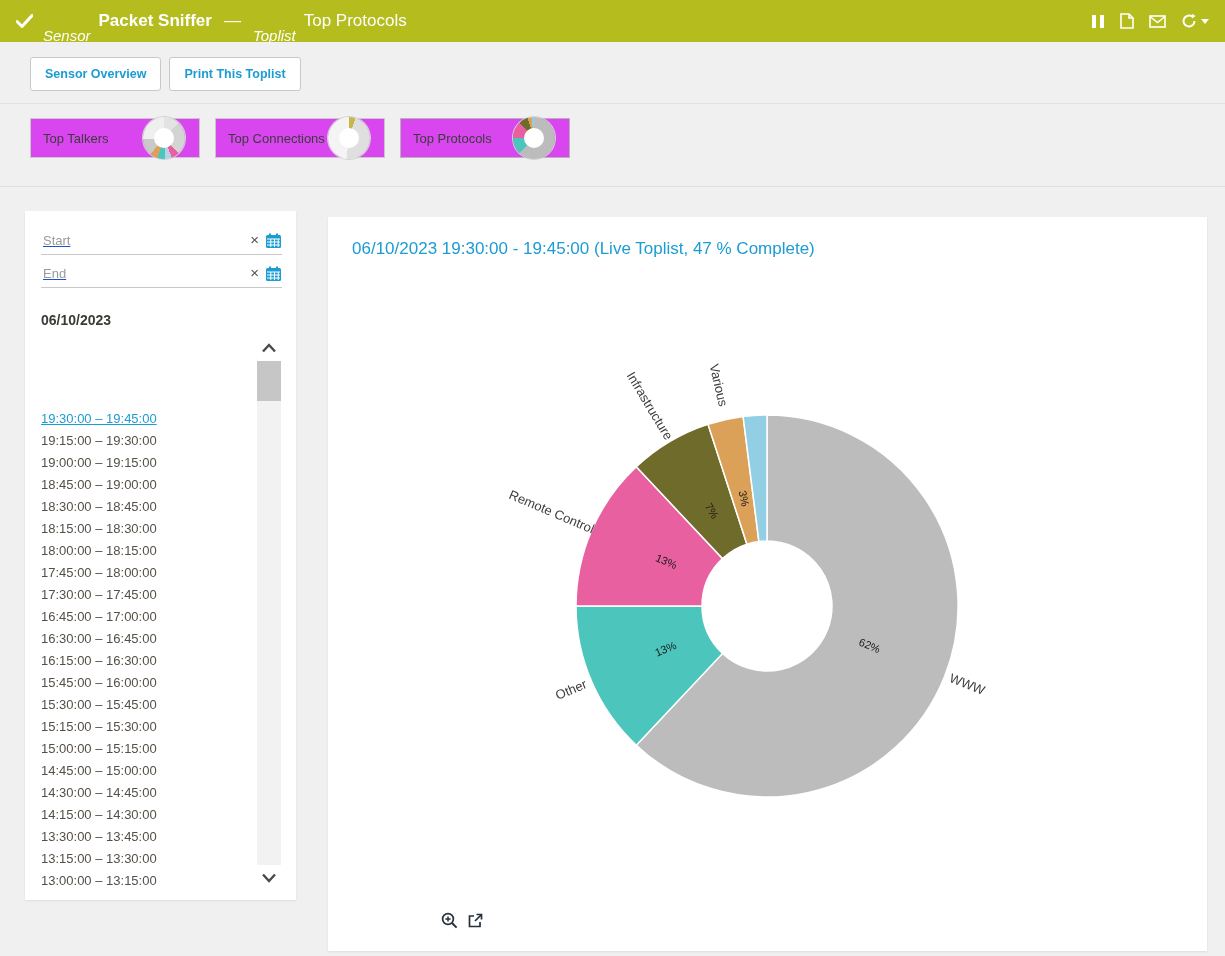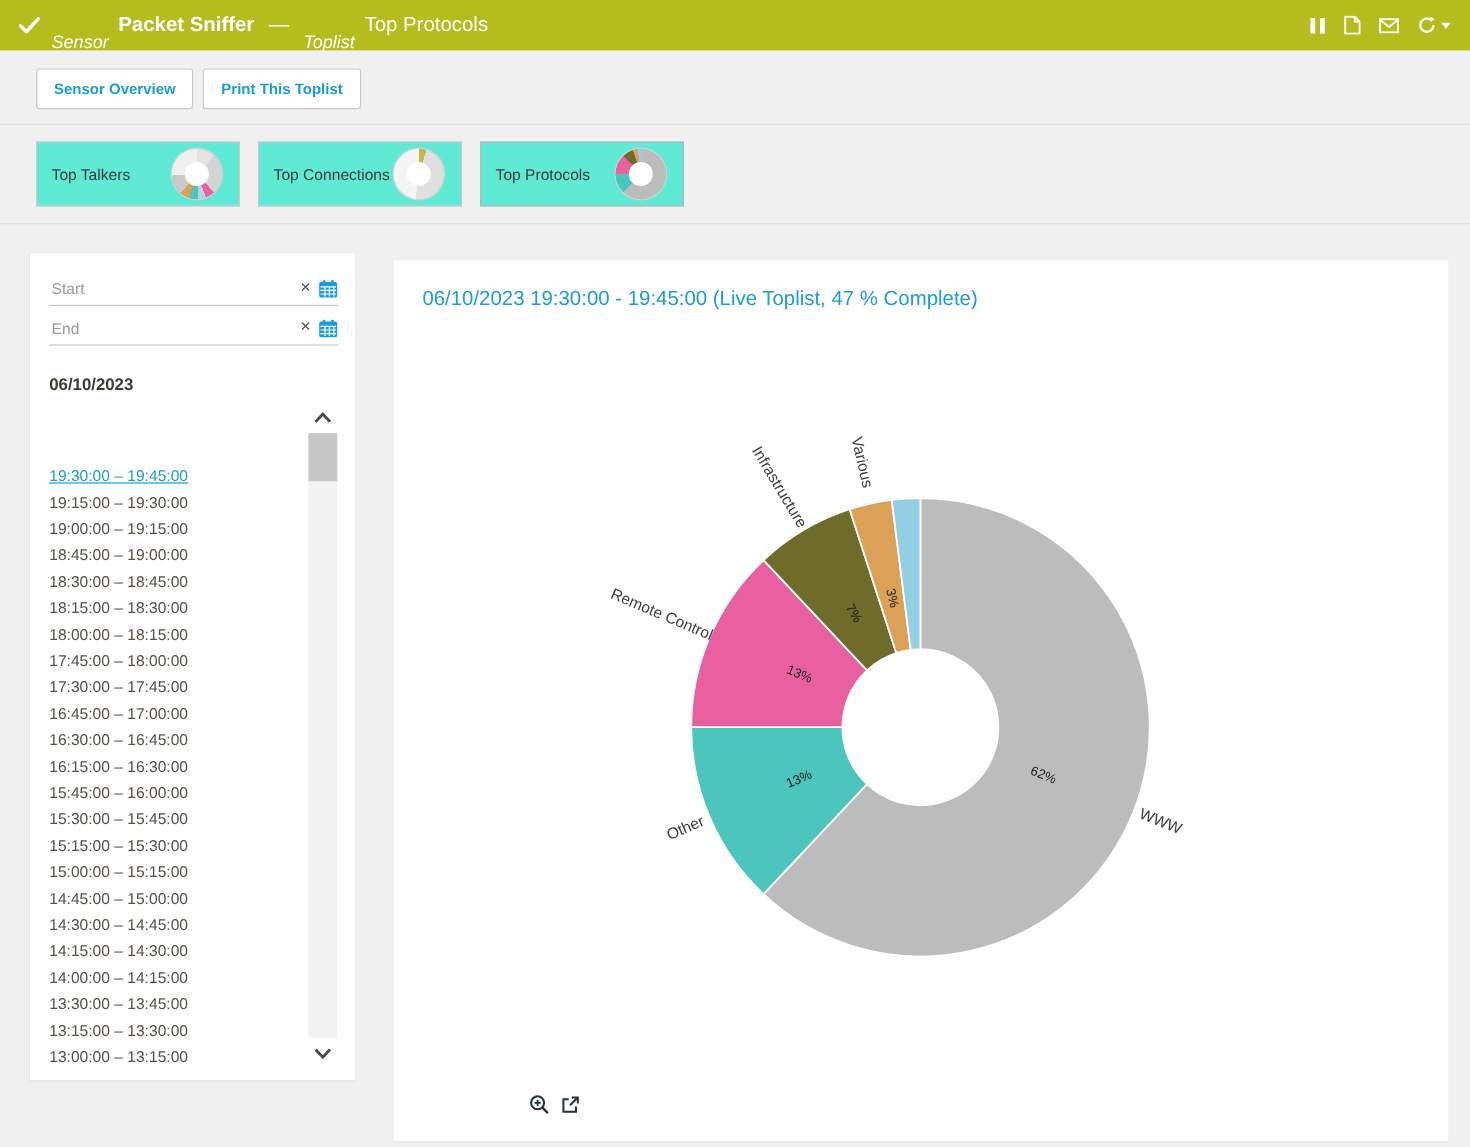--- a/index.html
+++ b/index.html
@@ -14,40 +14,40 @@
   .h-icons{margin-left:auto;display:flex;align-items:center;gap:15px;}
   .h-icons .hbtn{display:flex;align-items:center;cursor:pointer;}
   .caret{width:0;height:0;border-left:4px solid transparent;border-right:4px solid transparent;
     border-top:5px solid #fff;margin-left:4px;}
   .toolbar{position:absolute;top:57px;left:30px;display:flex;gap:8px;}
   .btn{background:#fff;border:1px solid #c9c9c9;border-radius:3px;color:#1b9cd2;
     font-weight:bold;font-size:12.5px;padding:9px 14px;font-family:inherit;cursor:pointer;}
   .divider{position:absolute;left:0;width:1225px;height:1px;background:#e0e0e0;}
   .d1{top:103px;} .d2{top:186px;}
   .tabs{position:absolute;top:118px;left:0;width:1225px;height:54px;}
-  .tabcard{position:absolute;top:0;height:54px;width:170px;background:#5eead4;
+  .tabcard{position:absolute;top:0;height:40px;width:170px;background:#d946ef;
     border:1px solid #c9c9c9;display:flex;align-items:center;justify-content:space-between;
     padding:0 14px 0 12px;box-sizing:border-box;cursor:pointer;}
   .tabcard.selected{border-color:#b5b5b5;}
   .tab-label{font-size:13px;color:#3c3c3c;}
   .donut-icon{width:42px;height:42px;border-radius:50%;position:relative;
     box-shadow:0 0 0 1px #d2d2d2;flex:0 0 auto;}
   .donut-icon::after{content:"";position:absolute;left:11px;top:11px;width:20px;height:20px;
     border-radius:50%;background:#fff;}
   .di-talkers{background:conic-gradient(#e3e3e3 0 12%,#d4d4d4 12% 38%,#e8609f 38% 44%,
     #b8cfe4 44% 49%,#4cc5bd 49% 55%,#dca158 55% 61%,#c9c9c9 61% 74%,#efefef 74% 100%);}
   .di-connections{background:conic-gradient(#c9b64a 0 5%,#dfdfdf 5% 52%,#f4f4f4 52% 100%);}
   .di-protocols{background:conic-gradient(#bcbcbc 0 62%,#4cc5bd 62% 75%,#e8609f 75% 88%,
     #6f6b2b 88% 95%,#dca158 95% 98%,#92cfe4 98% 100%);}
   .left-panel{position:absolute;left:25px;top:211px;width:271px;height:689px;background:#fff;
     box-shadow:0 1px 2px rgba(0,0,0,0.08);box-sizing:border-box;padding:16px 14px 0 16px;}
   .date-row{display:flex;align-items:center;border-bottom:1px solid #c9c9c9;height:27px;
     margin-bottom:5px;}
   .date-row input{border:none;outline:none;flex:1;font-size:13px;color:#1d4ed8;
-    font-family:inherit;background:transparent;}
+    font-family:inherit;background:transparent;text-decoration:underline;}
   .date-row input::placeholder{color:#9a9a9a;}
   .clear-x{color:#555;font-size:15px;line-height:1;margin:0 6px 2px 4px;cursor:pointer;}
   .cal{cursor:pointer;display:flex;align-items:center;}
   .date-heading{font-size:14px;font-weight:bold;color:#3e3a34;margin-top:24px;}
   .list-wrap{display:flex;margin-top:7px;align-items:flex-end;}
   .time-list{flex:1;}
   .time-item{font-size:13px;color:#554f47;padding:3px 0 2px;line-height:17px;cursor:pointer;
     white-space:nowrap;}
   .time-item.selected{color:#1b9cd2;text-decoration:underline;}
   .scrollbar{width:26px;margin-left:2px;display:flex;flex-direction:column;align-items:center;
@@ -169,21 +169,20 @@
         <div class="time-item">16:45:00 – 17:00:00</div>
         <div class="time-item">16:30:00 – 16:45:00</div>
         <div class="time-item">16:15:00 – 16:30:00</div>
         <div class="time-item">15:45:00 – 16:00:00</div>
         <div class="time-item">15:30:00 – 15:45:00</div>
         <div class="time-item">15:15:00 – 15:30:00</div>
         <div class="time-item">15:00:00 – 15:15:00</div>
         <div class="time-item">14:45:00 – 15:00:00</div>
         <div class="time-item">14:30:00 – 14:45:00</div>
         <div class="time-item">14:15:00 – 14:30:00</div>
-        <div class="time-item">14:00:00 – 14:15:00</div>
         <div class="time-item">13:30:00 – 13:45:00</div>
         <div class="time-item">13:15:00 – 13:30:00</div>
         <div class="time-item">13:00:00 – 13:15:00</div>
       </div>
     <div class="scrollbar">
       <span class="sb-arrow">
         <svg width="16" height="10" viewBox="0 0 16 10">
             <path d="M2 8.5 L8 2 L14 8.5" fill="none" stroke="#4a4a4a" stroke-width="2.4"></path>
           </svg>
       </span>

